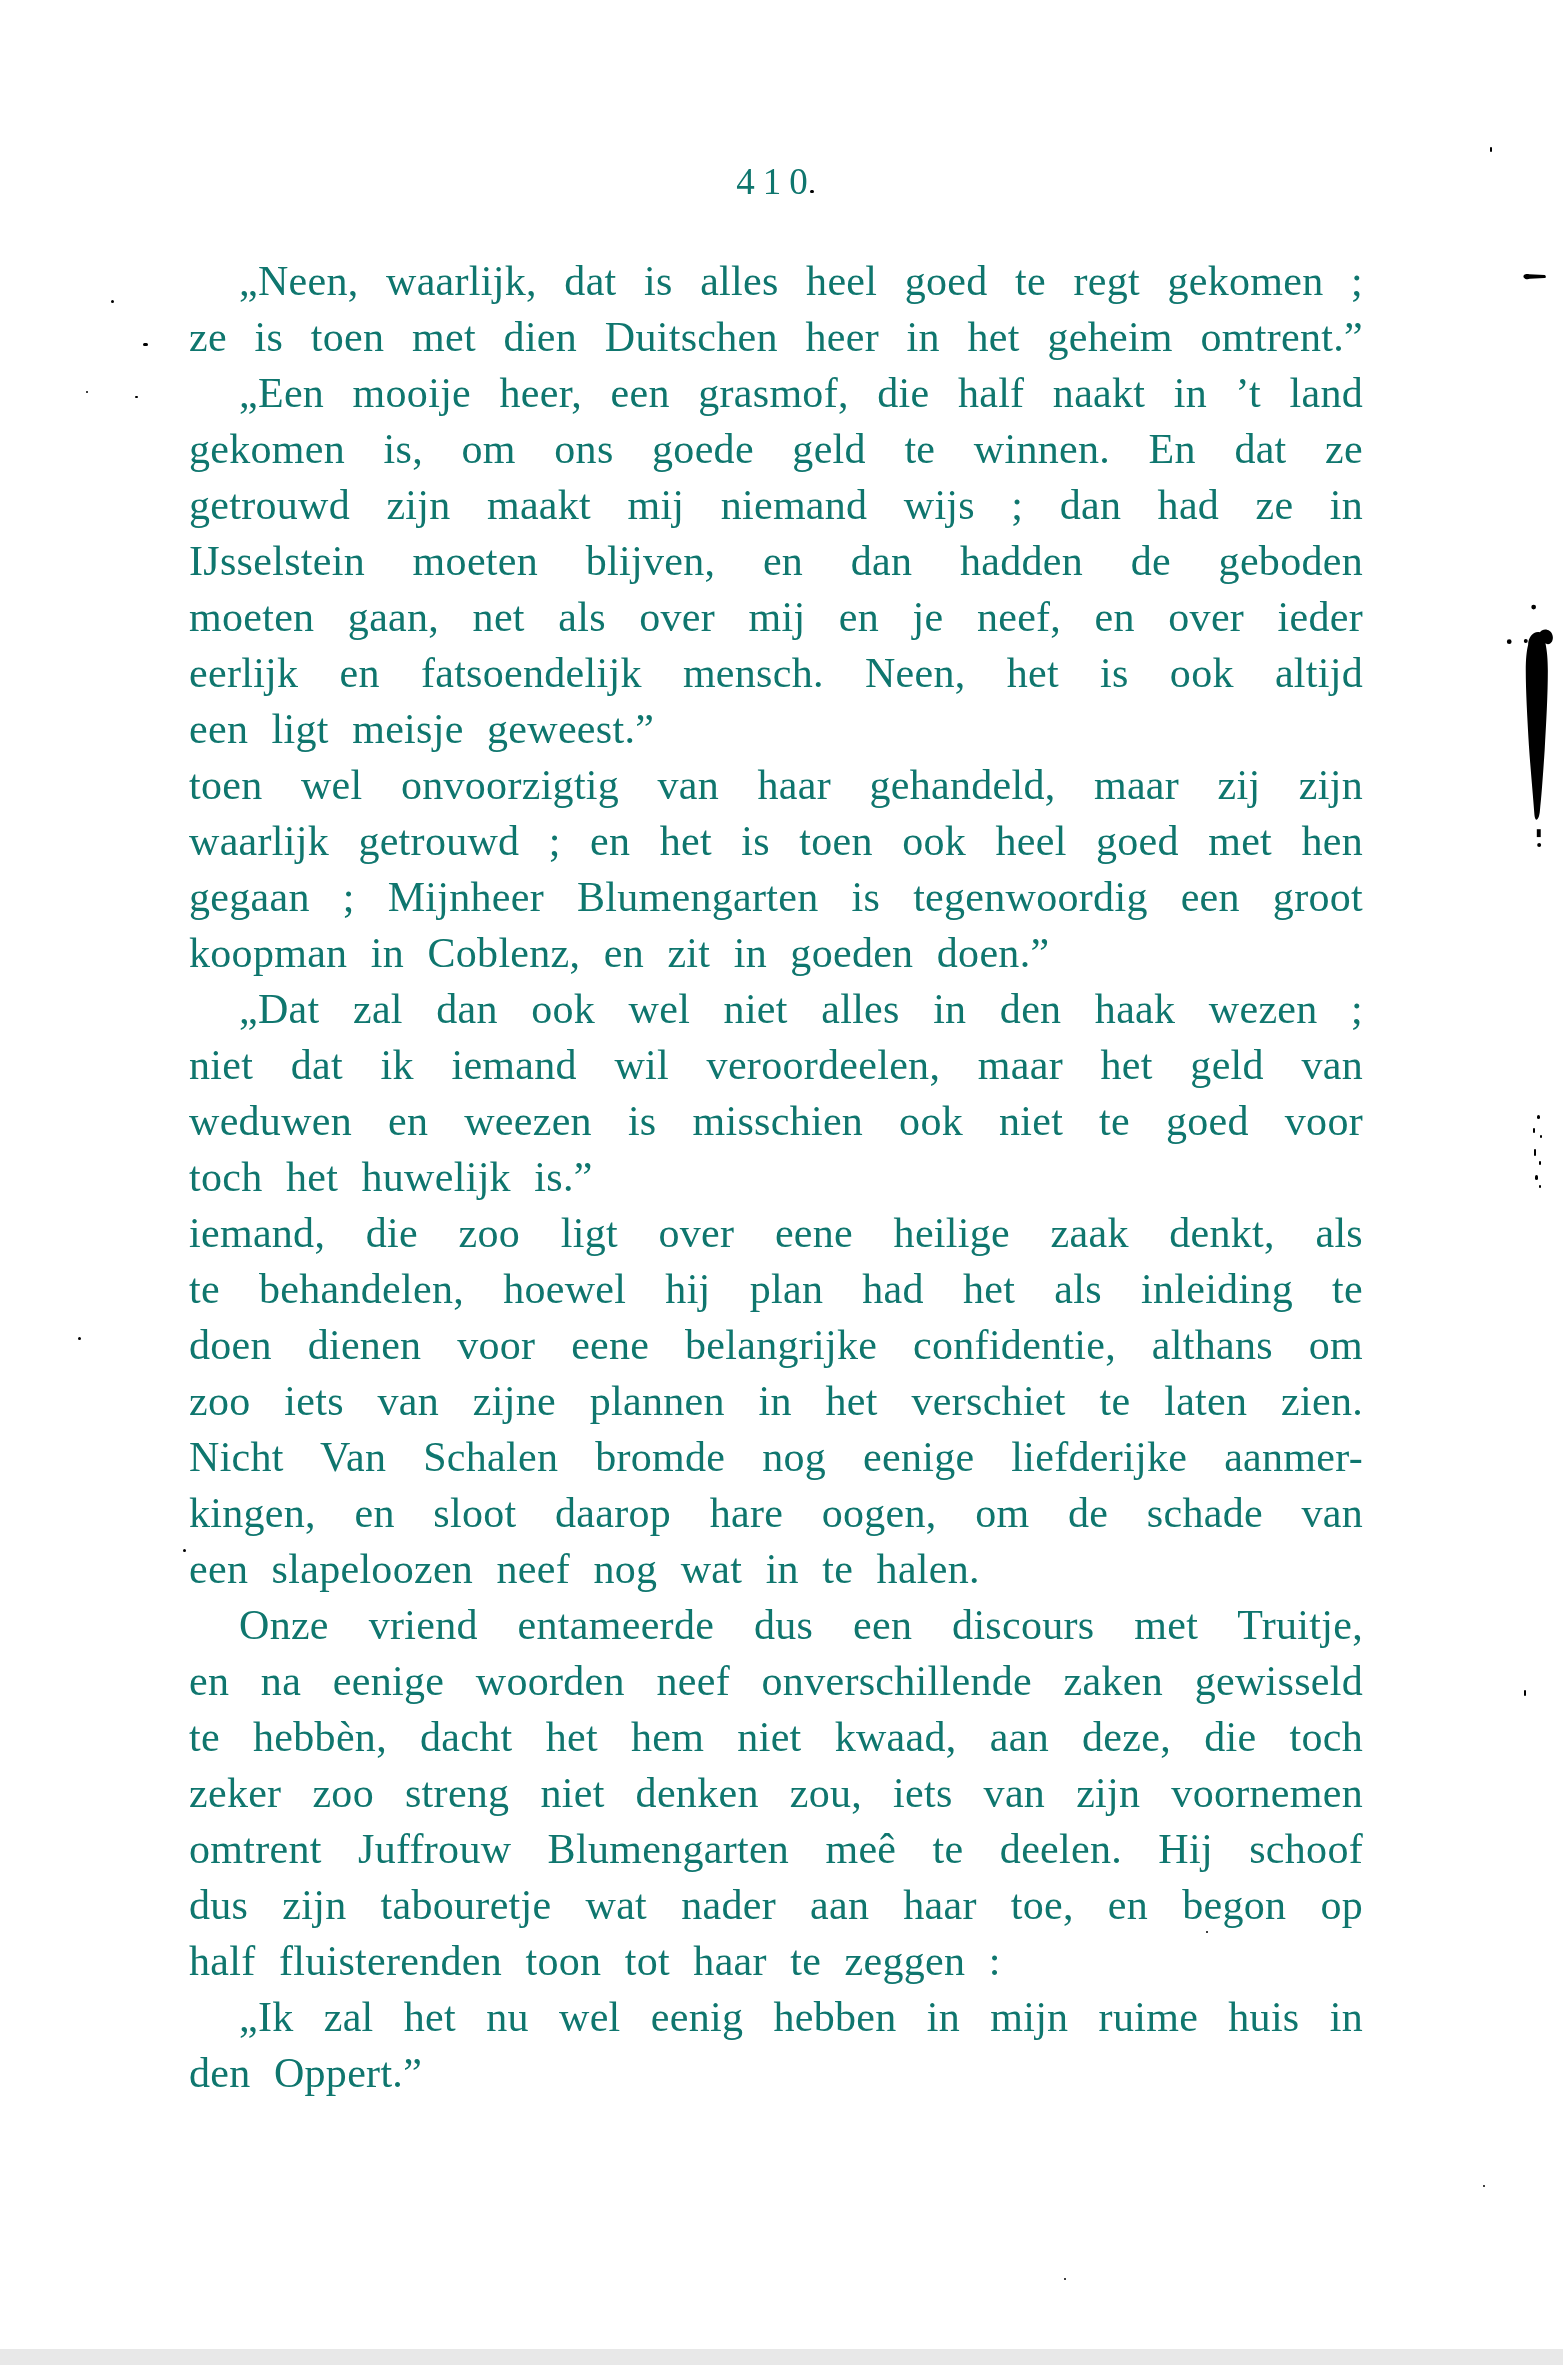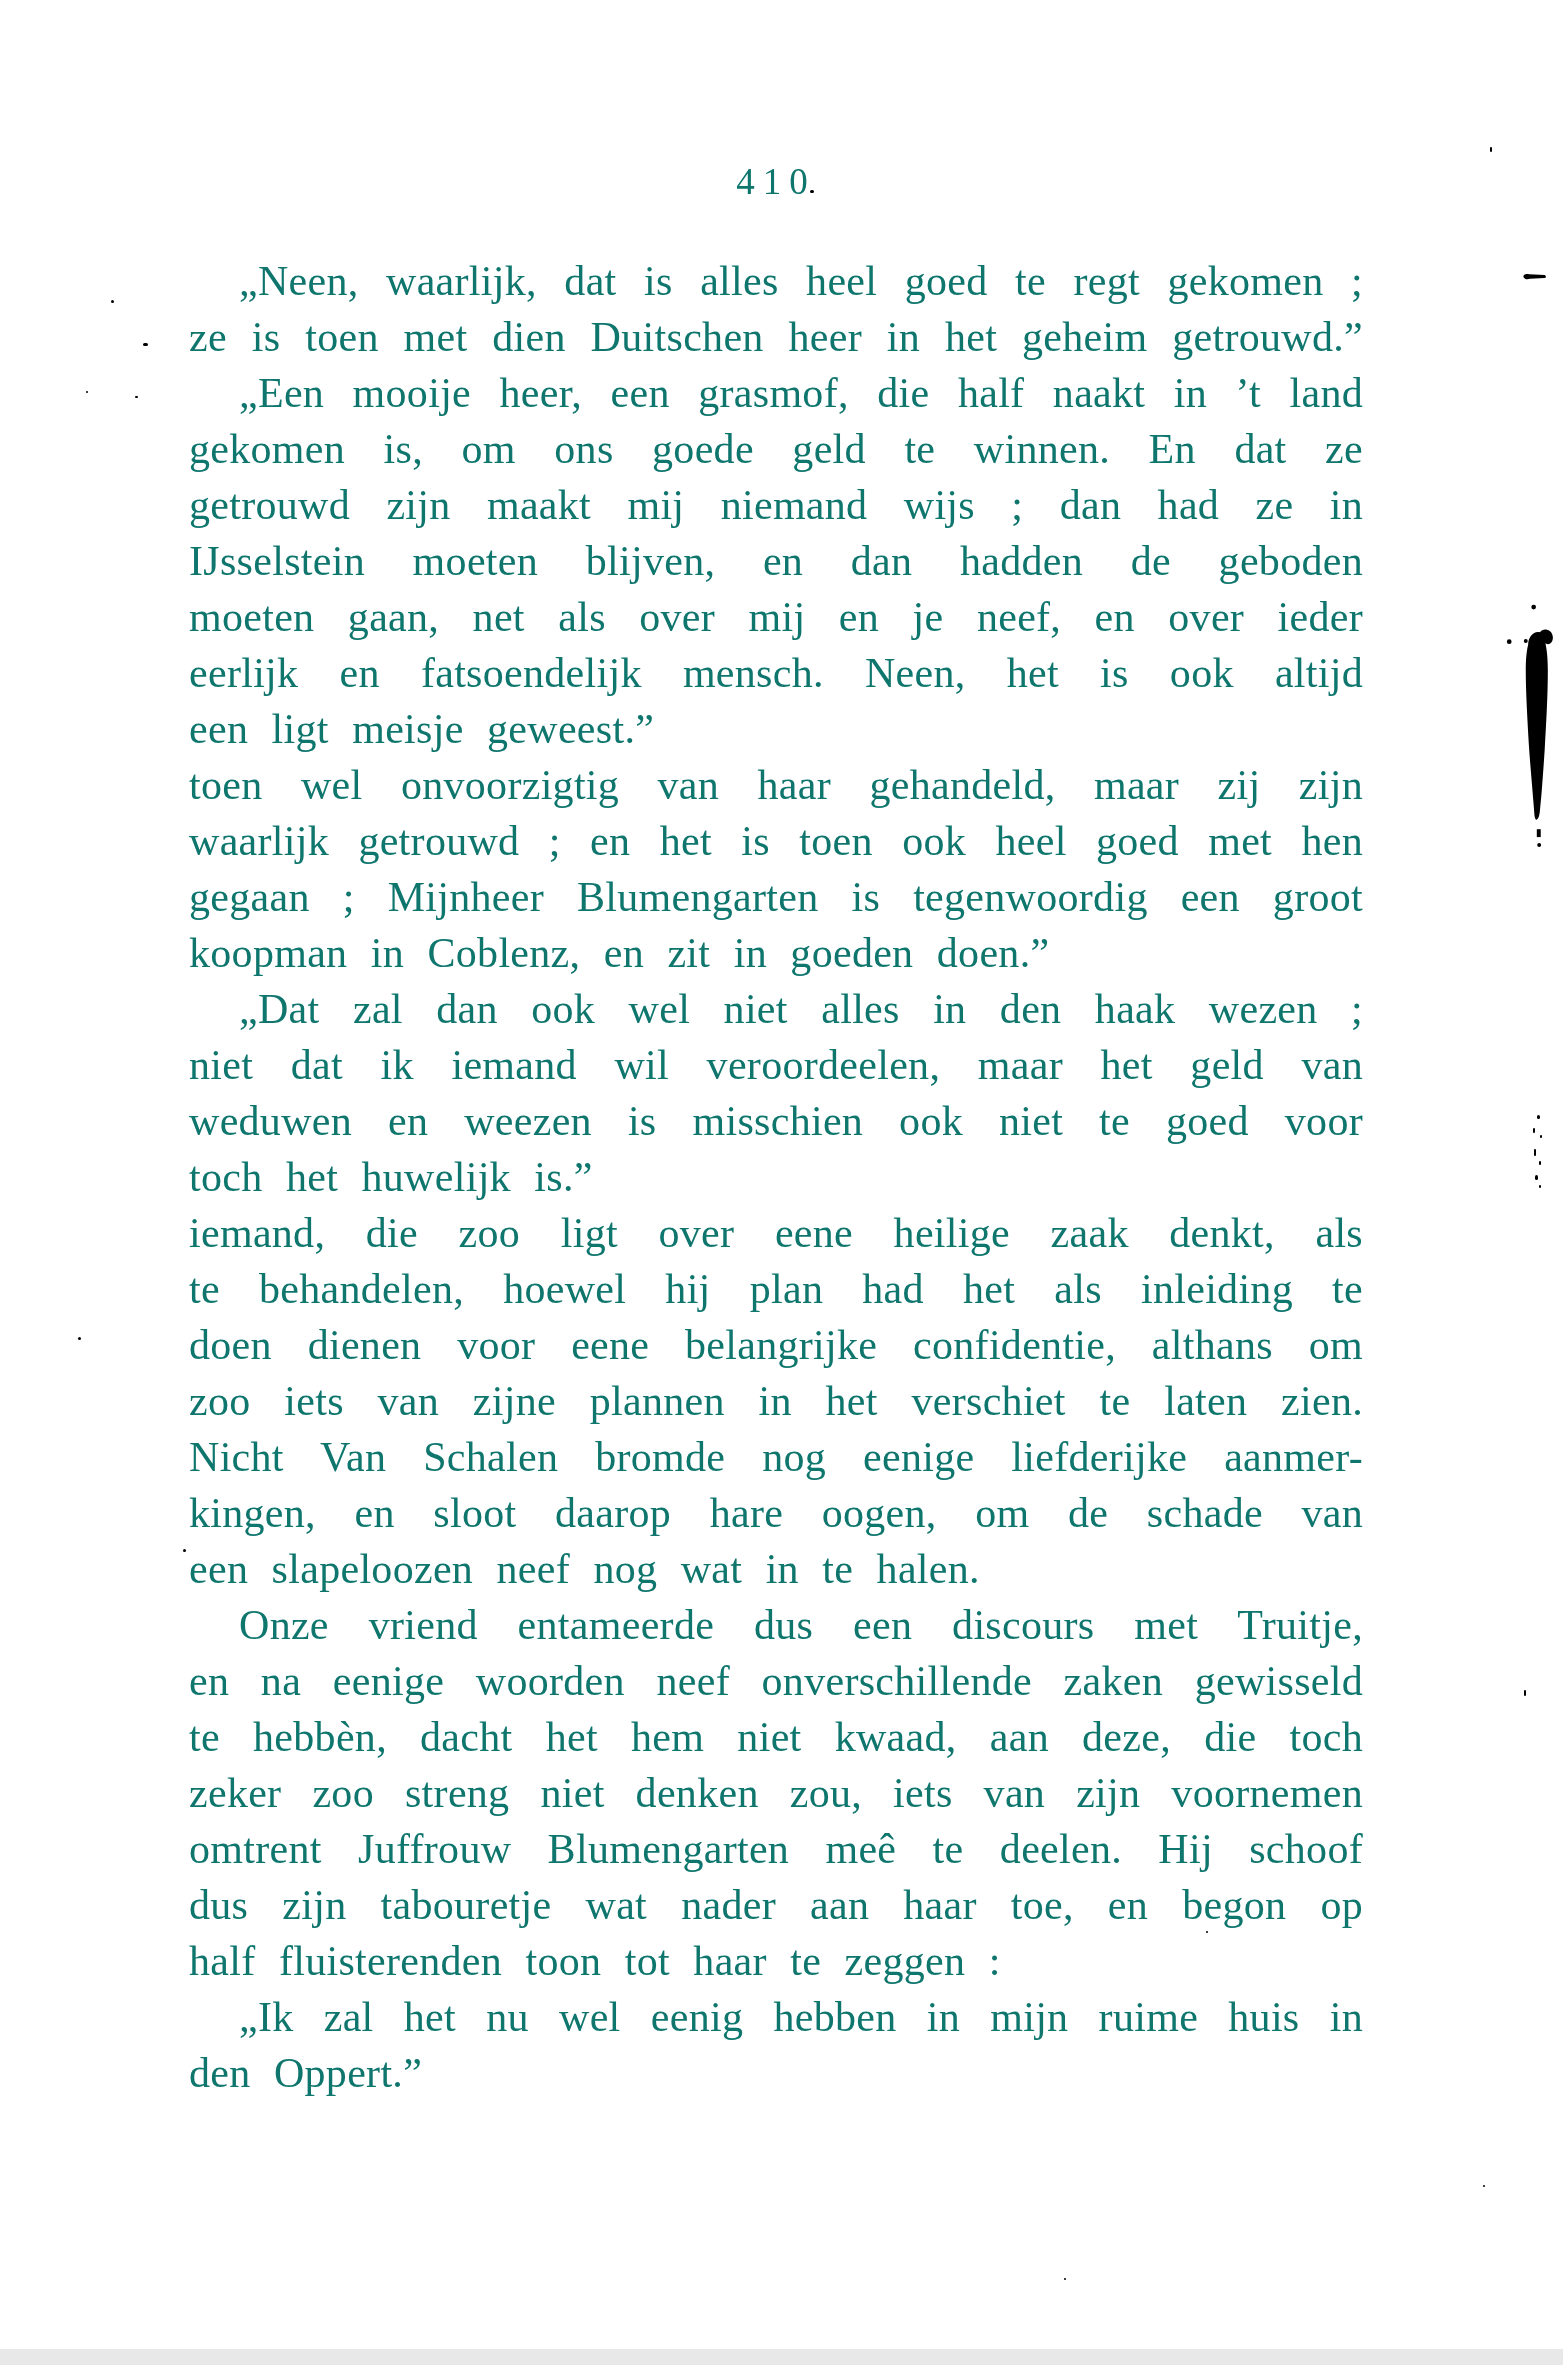--- a/index.html
+++ b/index.html
@@ -64,21 +64,21 @@
 </style>
 </head>
 <body>
 
 <div class="page">
 
   <div class="pagenum">410</div>
 
   <div class="textblock">
     <div class="line j ind">„Neen, waarlijk, dat is alles heel goed te regt gekomen ;</div>
-    <div class="line j">ze is toen met dien Duitschen heer in het geheim getrouwd.”</div>
+    <div class="line j">ze is toen met dien Duitschen heer in het geheim omtrent.”</div>
     <div class="line j ind">„Een mooije heer, een grasmof, die half naakt in ’t land</div>
     <div class="line j">gekomen is, om ons goede geld te winnen.  En dat ze</div>
     <div class="line j">getrouwd zijn maakt mij niemand wijs ; dan had ze in</div>
     <div class="line j">IJsselstein moeten blijven, en dan hadden de geboden</div>
     <div class="line j">moeten gaan, net als over mij en je neef, en over ieder</div>
     <div class="line j">eerlijk en fatsoendelijk mensch.  Neen, het is ook altijd</div>
     <div class="line last">een ligt meisje geweest.”</div>
     <div class="line j">toen wel onvoorzigtig van haar gehandeld, maar zij zijn</div>
     <div class="line j">waarlijk getrouwd ; en het is toen ook heel goed met hen</div>
     <div class="line j">gegaan ; Mijnheer Blumengarten is tegenwoordig een groot</div>

